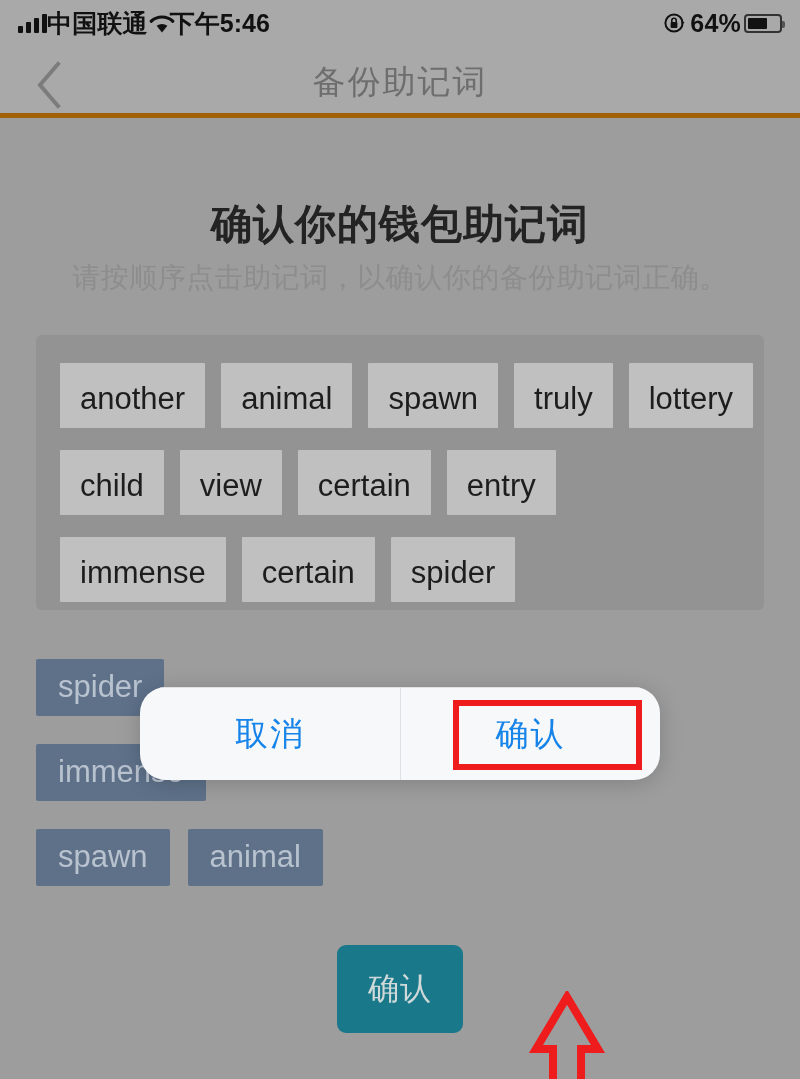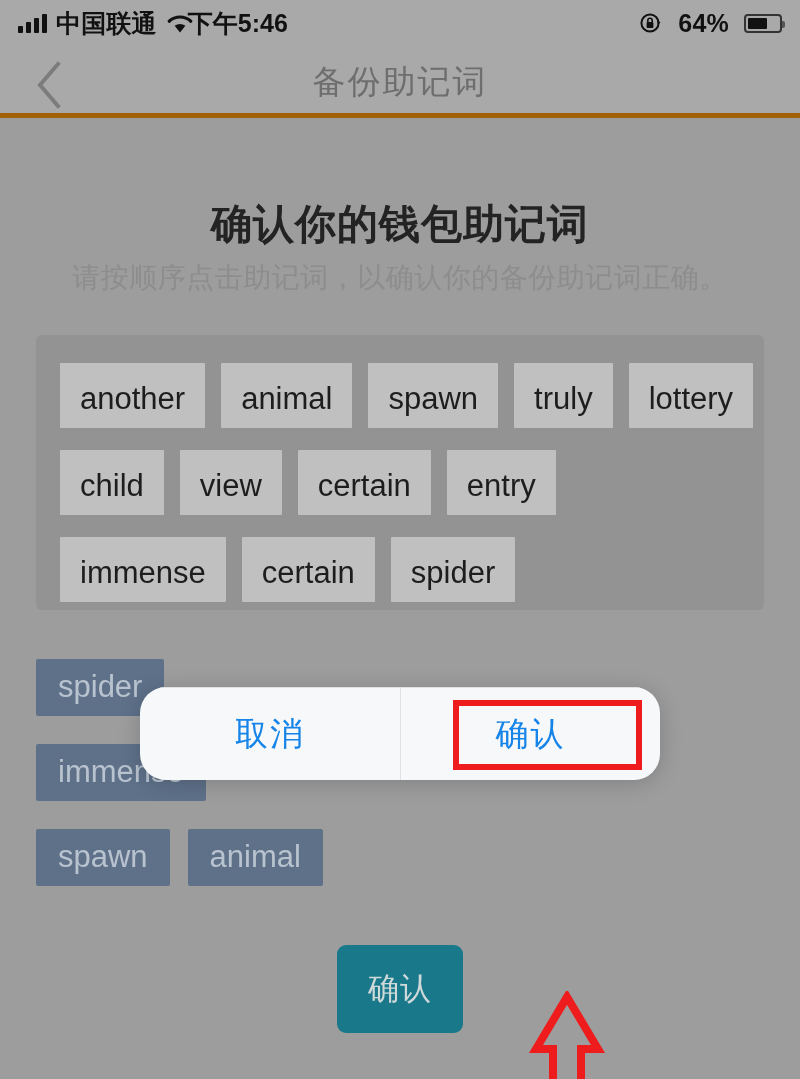--- a/index.html
+++ b/index.html
@@ -21,23 +21,23 @@
   .statusbar {
     position: absolute;
     left: 0; top: 0;
     width: 800px; height: 46px;
     background: #a9a9a9;
     display: flex;
     align-items: center;
     box-sizing: border-box;
     padding: 0 18px;
   }
-  .sb-left { display: flex; align-items: center; gap: 9px; flex: 0 0 auto; }
+  .sb-left { display: flex; align-items: center; flex: 0 0 auto; }
   .sb-center { flex: 1 1 auto; display: flex; justify-content: flex-start; align-items: center; }
-  .sb-right { display: flex; align-items: center; gap: 15px; flex: 0 0 auto; }
+  .sb-right { display: flex; align-items: center; gap: 3px; flex: 0 0 auto; }
   .sb-text {
     font-size: 25px;
     font-weight: 600;
     color: #111;
     letter-spacing: 0.2px;
     white-space: nowrap;
   }
   .sb-time {
     font-size: 25px;
     font-weight: 600;

